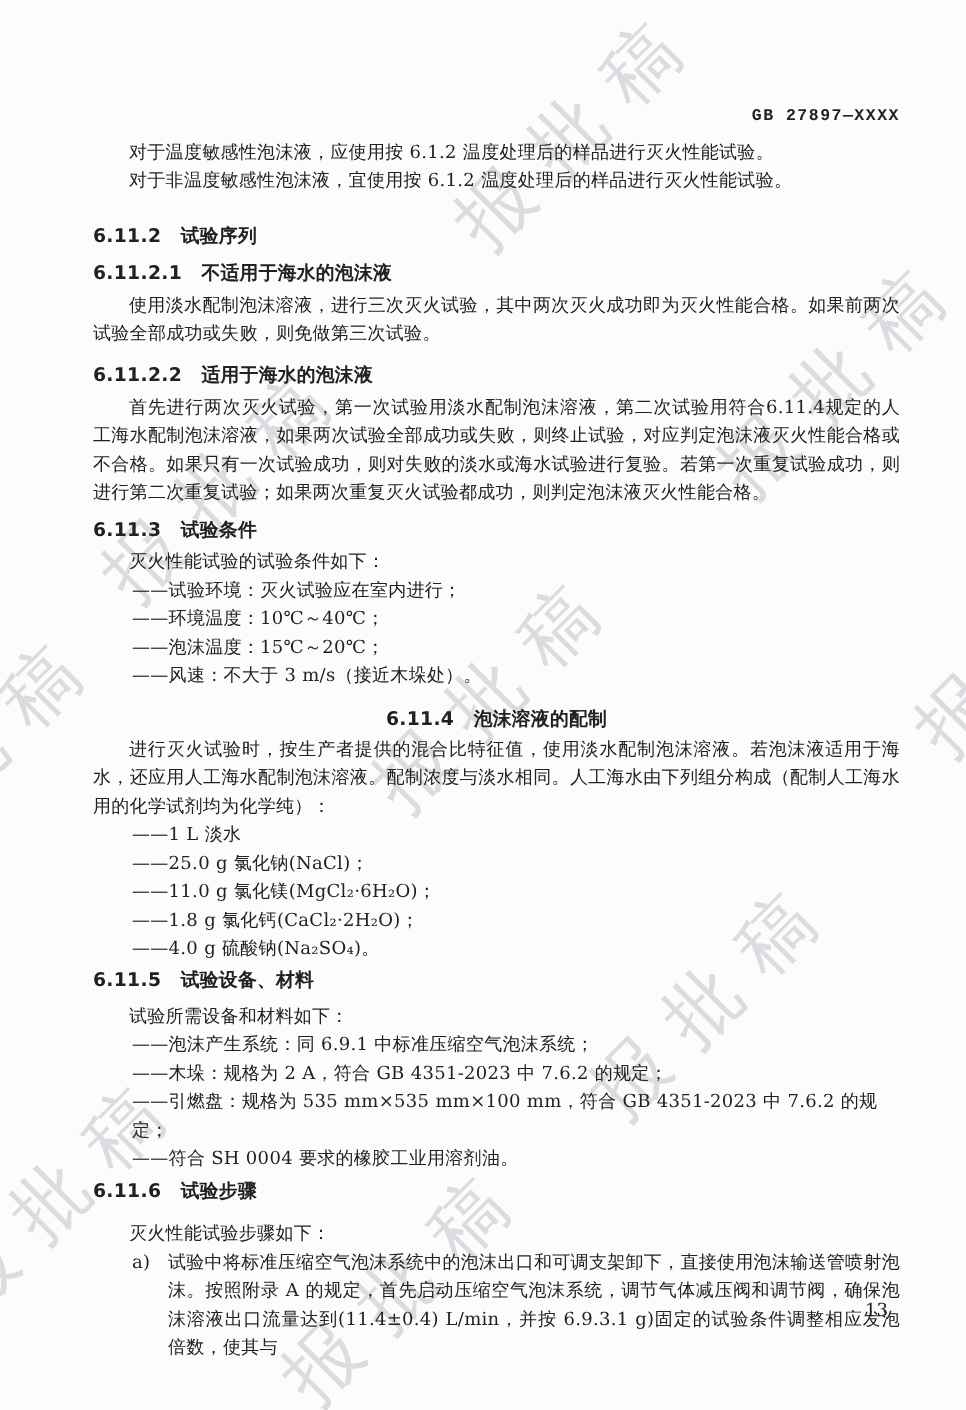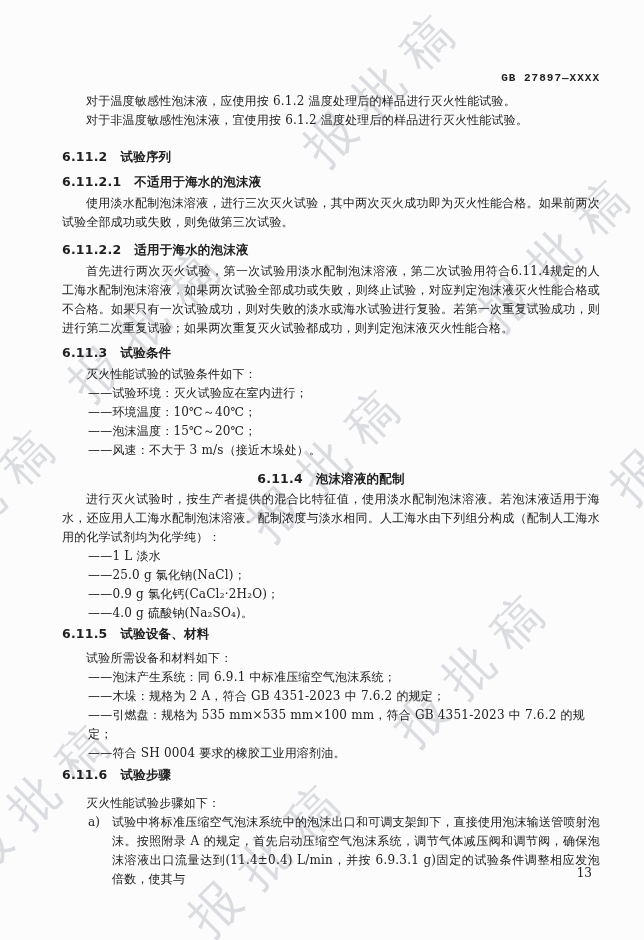--- a/index.html
+++ b/index.html
@@ -88,21 +88,22 @@
       <li>——风速：不大于 3 m/s（接近木垛处）。</li>
     </ul>
 
     <h3 style="margin:9px 0 2px;text-align:center;">
       <span class="hnum">6.11.4</span><span>泡沫溶液的配制</span>
     </h3>
     <p class="just">进行灭火试验时，按生产者提供的混合比特征值，使用淡水配制泡沫溶液。若泡沫液适用于海水，还应用人工海水配制泡沫溶液。配制浓度与淡水相同。人工海水由下列组分构成（配制人工海水用的化学试剂均为化学纯）：</p>
     <ul class="dash">
       <li>——1 L 淡水</li>
       <li>——25.0 g 氯化钠(NaCl)；</li>
-      <li>——0.9 g 氯化钙(CaCl₂·2H₂O)；</li>
+      <li>——11.0 g 氯化镁(MgCl₂·6H₂O)；</li>
+      <li>——1.8 g 氯化钙(CaCl₂·2H₂O)；</li>
       <li>——4.0 g 硫酸钠(Na₂SO₄)。</li>
     </ul>
 
     <h3 style="margin:1px 0 6px;">
       <span class="hnum">6.11.5</span><span>试验设备、材料</span>
     </h3>
     <p>试验所需设备和材料如下：</p>
     <ul class="dash">
       <li>——泡沫产生系统：同 6.9.1 中标准压缩空气泡沫系统；</li>
       <li>——木垛：规格为 2 A，符合 GB 4351-2023 中 7.6.2 的规定；</li>

